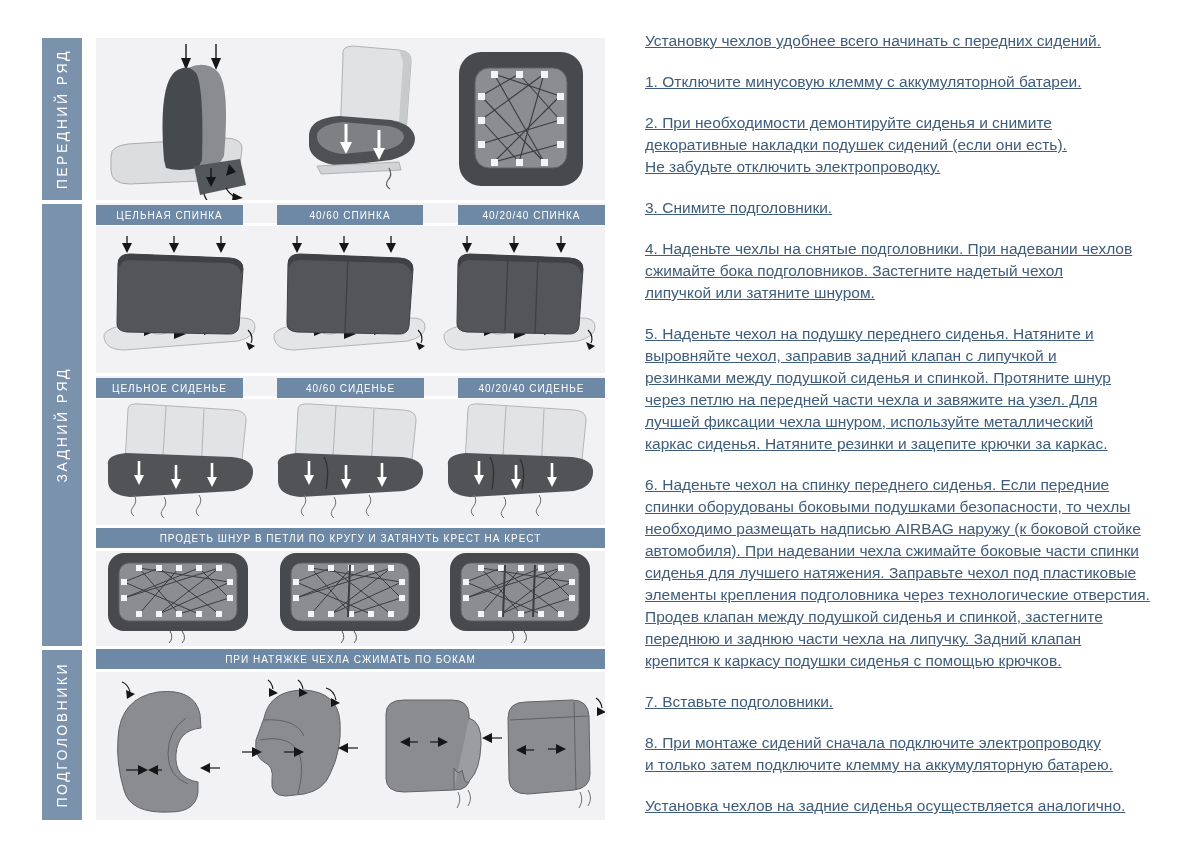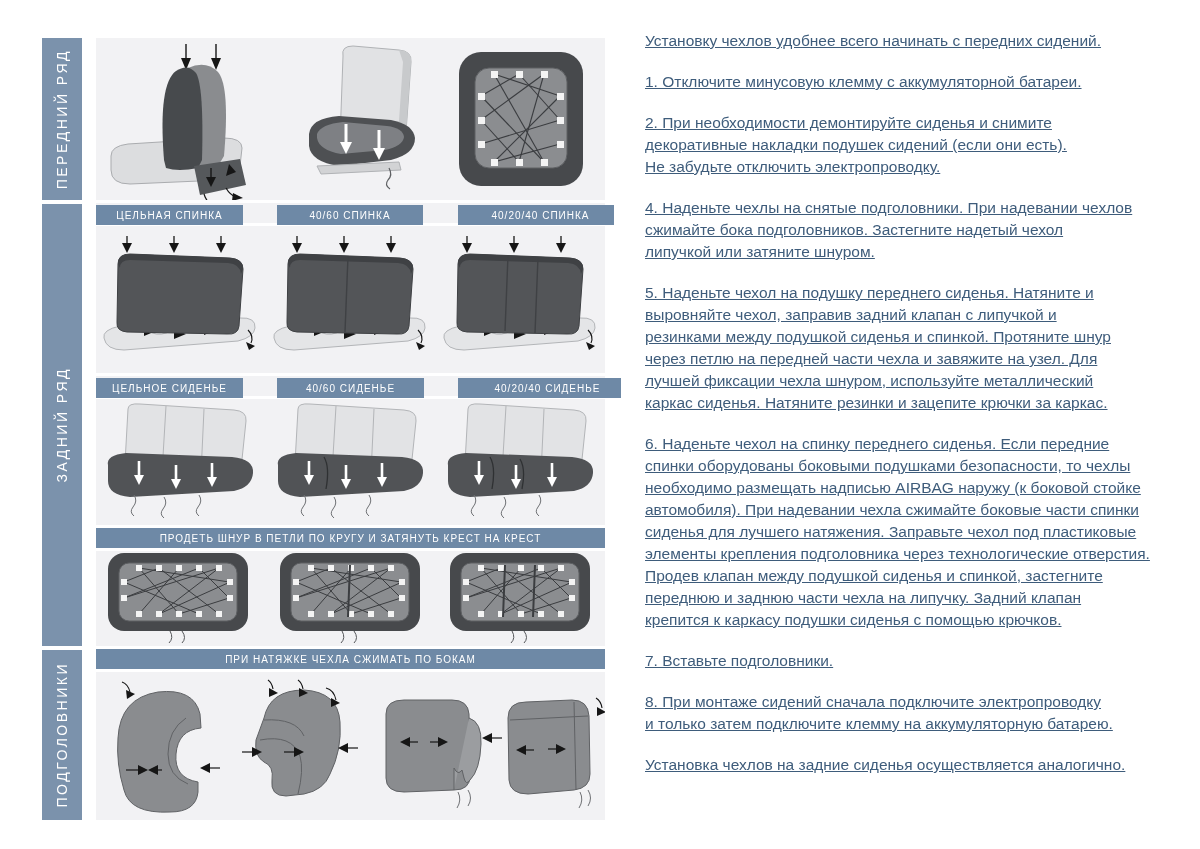--- a/index.html
+++ b/index.html
@@ -107,21 +107,21 @@
             <rect x="106" y="79" width="7" height="7"></rect>
             <rect x="106" y="103" width="7" height="7"></rect>
         </g>
       </g>
     </svg>
   </div>
 
   <div class="label-row" style="top:203px;">
     <div class="type-label" style="left:0;width:147px;">ЦЕЛЬНАЯ СПИНКА</div>
     <div class="type-label" style="left:181px;width:146px;">40/60 СПИНКА</div>
-    <div class="type-label" style="left:362px;width:147px;padding-left:9px;">40/20/40 СПИНКА</div>
+    <div class="type-label" style="left:362px;width:147px;">40/20/40 СПИНКА</div>
   </div>
 
   <div class="panel" style="top:226px;height:147px;">
     <svg width="509" height="147" viewBox="0 0 509 147">
       <defs>
         <g id="benchBack">
           <path d="M25,2 L25,10" stroke="#161616" stroke-width="1.3"></path>
             <path d="M20,9 L30,9 L25,19 Z" fill="#161616"></path>
           <path d="M72,2 L72,10" stroke="#161616" stroke-width="1.3"></path>
             <path d="M67,9 L77,9 L72,19 Z" fill="#161616"></path>
@@ -148,21 +148,21 @@
       <g>
         <use href="#benchBack" x="346" y="8"></use>
         <path d="M412,29 L409,105 M442,31 L439,107" stroke="#3f4144" stroke-width="1.4" fill="none"></path>
       </g>
     </svg>
   </div>
 
   <div class="label-row" style="top:376px;">
     <div class="type-label" style="left:0;width:147px;">ЦЕЛЬНОЕ СИДЕНЬЕ</div>
     <div class="type-label" style="left:181px;width:147px;text-align:right;">40/60 СИДЕНЬЕ</div>
-    <div class="type-label" style="left:362px;width:147px;padding-left:16px;">40/20/40 СИДЕНЬЕ</div>
+    <div class="type-label" style="left:362px;width:147px;">40/20/40 СИДЕНЬЕ</div>
   </div>
 
   <div class="panel" style="top:399px;height:126px;">
     <svg width="509" height="126" viewBox="0 0 509 126">
       <defs>
         <g id="benchSeat">
           <path d="M24,6 Q24,0 36,1 L130,7 Q143,8 142,18 L137,66 Q136,74 126,73 L30,70 Q20,69 21,60 Z" fill="#e2e3e5" stroke="#b3b5b8"></path>
           <path d="M62,3 L58,70 M100,6 L97,71" stroke="#b3b5b8" fill="none"></path>
           <path d="M4,62 Q2,52 22,50 L128,54 Q150,56 149,70 Q148,84 130,88 L26,94 Q4,92 4,78 Z" fill="#515356"></path>
           <path d="M35,58 L35,74" stroke="#ffffff" stroke-width="2.6" fill="none"></path>
@@ -306,20 +306,21 @@
       </g>
     </svg>
   </div>
 
   <div class="rtext">
     <p>Установку чехлов удобнее всего начинать с передних сидений.</p>
     <p class="step">1. Отключите минусовую клемму с аккумуляторной батареи.</p>
     <p class="step">2. При необходимости демонтируйте сиденья и снимите
 декоративные накладки подушек сидений (если они есть).
 Не забудьте отключить электропроводку.</p>
+    <p class="step">3. Снимите подголовники.</p>
     <p class="step">4. Наденьте чехлы на снятые подголовники. При надевании чехлов
 сжимайте бока подголовников. Застегните надетый чехол
 липучкой или затяните шнуром.</p>
     <p class="step">5. Наденьте чехол на подушку переднего сиденья. Натяните и
 выровняйте чехол, заправив задний клапан с липучкой и
 резинками между подушкой сиденья и спинкой. Протяните шнур
 через петлю на передней части чехла и завяжите на узел. Для
 лучшей фиксации чехла шнуром, используйте металлический
 каркас сиденья. Натяните резинки и зацепите крючки за каркас.</p>
     <p class="step">6. Наденьте чехол на спинку переднего сиденья. Если передние

